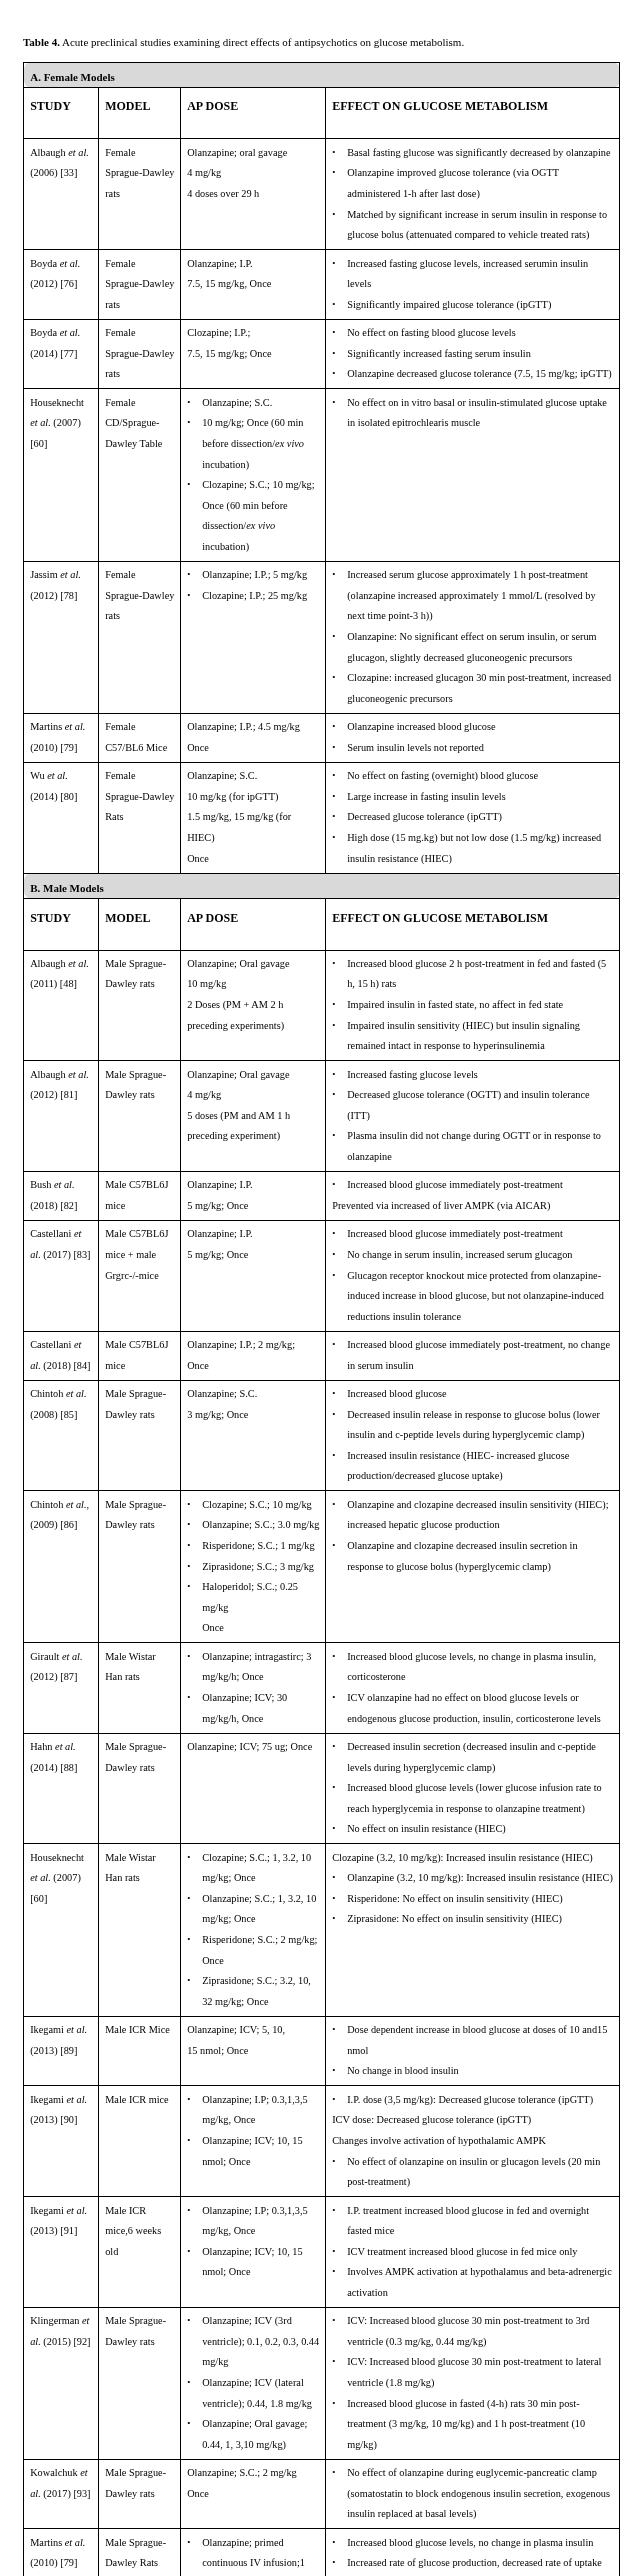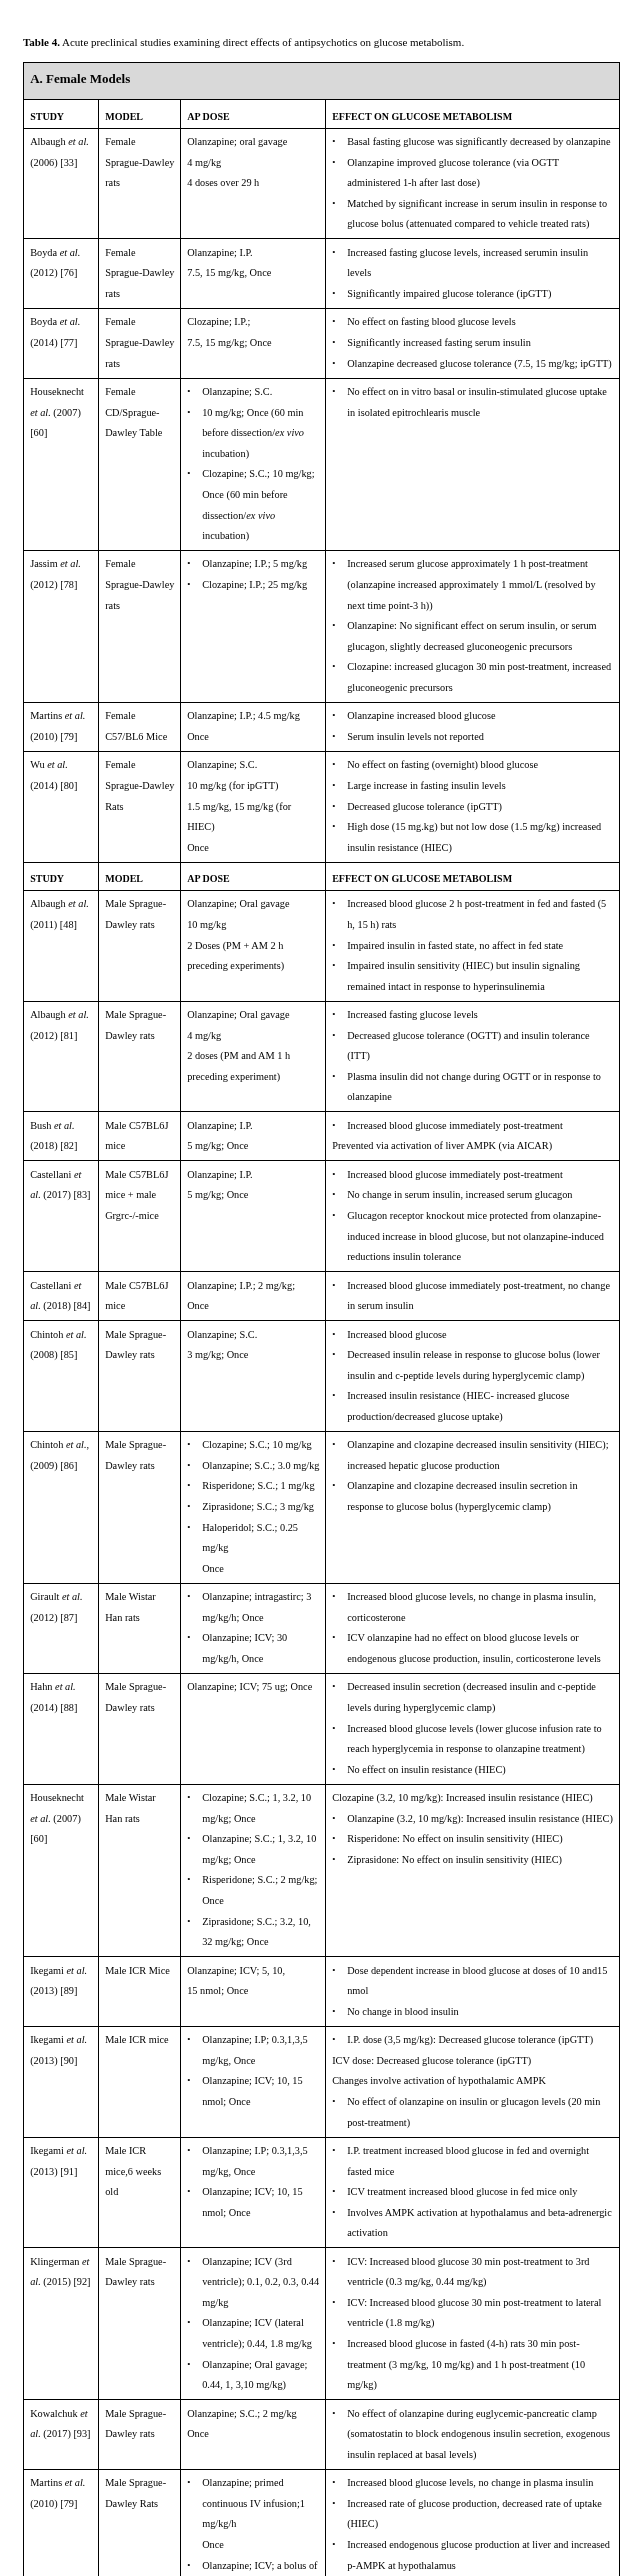--- a/index.html
+++ b/index.html
@@ -3,22 +3,22 @@
 <meta charset="utf-8">
 <style>
   html,body{margin:0;padding:0;background:#ffffff;color:#000;}
   body{width:637px;font-family:"Liberation Serif", serif;}
   .page{padding:18px 12.3px 27.4px 23px;}
   .title{font-size:11px;line-height:1.5;margin:16px 0 11px 0;}
   .title b{font-weight:bold;}
   table.studies{border-collapse:collapse;width:595px;table-layout:fixed;border:1.4px solid #000;}
   td,th{border:0.7px solid #000;vertical-align:top;padding:3.4px 5.5px 3.4px 6.2px;
         font-size:10.3px;line-height:2.0;word-wrap:break-word;}
-  th{text-align:left;font-weight:bold;font-size:10px;padding-top:6.2px;padding-bottom:1px;}
-  td.section{font-weight:bold;font-size:13px;padding-top:6.2px;padding-bottom:10px;line-height:1.6;}
+  th{text-align:left;font-weight:bold;font-size:12px;padding-top:6.2px;padding-bottom:20px;}
+  td.section{font-weight:bold;font-size:11px;padding-top:6.2px;padding-bottom:1px;line-height:1.6;border-radius:8px;}
   .bi{display:flex;}
   .mk{flex:0 0 15px;font-size:9px;}
   .tx{flex:1 1 auto;}
   .plain{}
   .plain.ind{padding-left:15px;}
 </style>
 </head>
 <body>
 
 <div class="page">
@@ -196,20 +196,23 @@
               <span class="mk">•</span>
               <span class="tx">Decreased glucose tolerance (ipGTT)</span>
             </div>
             <div class="bi">
               <span class="mk">•</span>
               <span class="tx">High dose (15 mg.kg) but not low dose (1.5 mg/kg) increased insulin resistance (HIEC)</span>
             </div>
           </td>
         </tr>
         <tr>
+          <td class="section" colspan="4" style="background: rgb(217, 217, 217);">B. Male Models</td>
+        </tr>
+        <tr>
           <th>STUDY</th>
           <th>MODEL</th>
           <th>AP DOSE</th>
           <th>EFFECT ON GLUCOSE METABOLISM</th>
         </tr>
         <tr>
           <td>Albaugh <i>et al.</i> (2011)  [48]</td>
           <td>Male Sprague-Dawley rats</td>
           <td>
             <div class="plain">Olanzapine; Oral gavage</div>
@@ -230,21 +233,21 @@
               <span class="tx">Impaired insulin sensitivity (HIEC) but insulin signaling remained intact in response to hyperinsulinemia</span>
             </div>
           </td>
         </tr>
         <tr>
           <td>Albaugh <i>et al.</i> (2012) [81]</td>
           <td>Male Sprague-Dawley rats</td>
           <td>
             <div class="plain">Olanzapine; Oral gavage</div>
             <div class="plain">4 mg/kg</div>
-            <div class="plain">2 doses (PM and AM 1 h preceding experiment)</div>
+            <div class="plain">5 doses (PM and AM 1 h preceding experiment)</div>
           </td>
           <td>
             <div class="bi">
               <span class="mk">•</span>
               <span class="tx">Increased fasting glucose levels</span>
             </div>
             <div class="bi">
               <span class="mk">•</span>
               <span class="tx">Decreased glucose tolerance (OGTT) and insulin tolerance (ITT)</span>
             </div>
@@ -259,21 +262,21 @@
           <td>Male C57BL6J mice</td>
           <td>
             <div class="plain">Olanzapine; I.P.</div>
             <div class="plain">5 mg/kg; Once</div>
           </td>
           <td>
             <div class="bi">
               <span class="mk">•</span>
               <span class="tx">Increased blood glucose immediately post-treatment</span>
             </div>
-            <div class="plain">Prevented via activation of liver AMPK (via AICAR)</div>
+            <div class="plain">Prevented via increased of liver AMPK (via AICAR)</div>
           </td>
         </tr>
         <tr>
           <td>Castellani <i>et al.</i> (2017) [83]</td>
           <td>Male C57BL6J mice + male Grgrc-/-mice</td>
           <td>
             <div class="plain">Olanzapine; I.P.</div>
             <div class="plain">5 mg/kg; Once</div>
           </td>
           <td>

